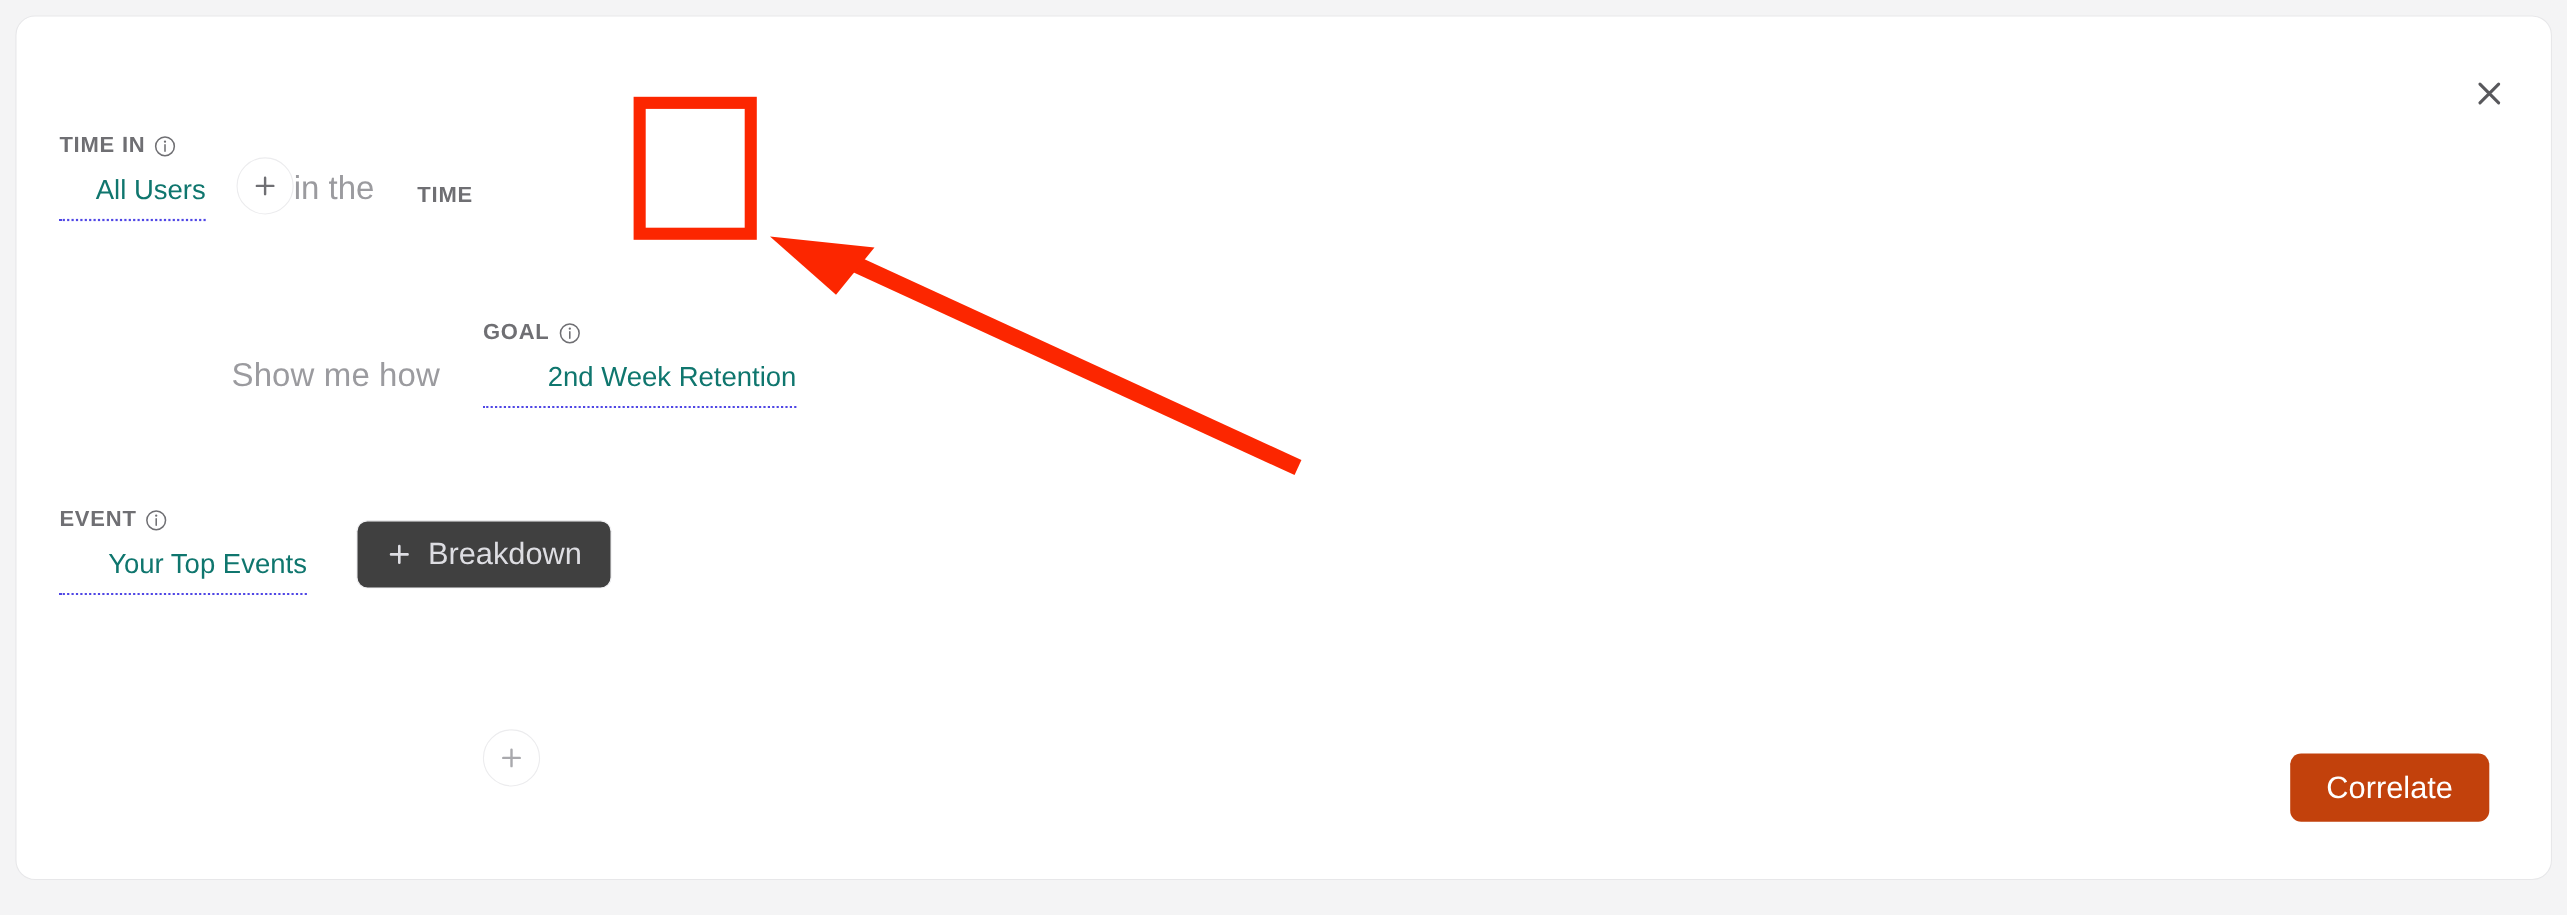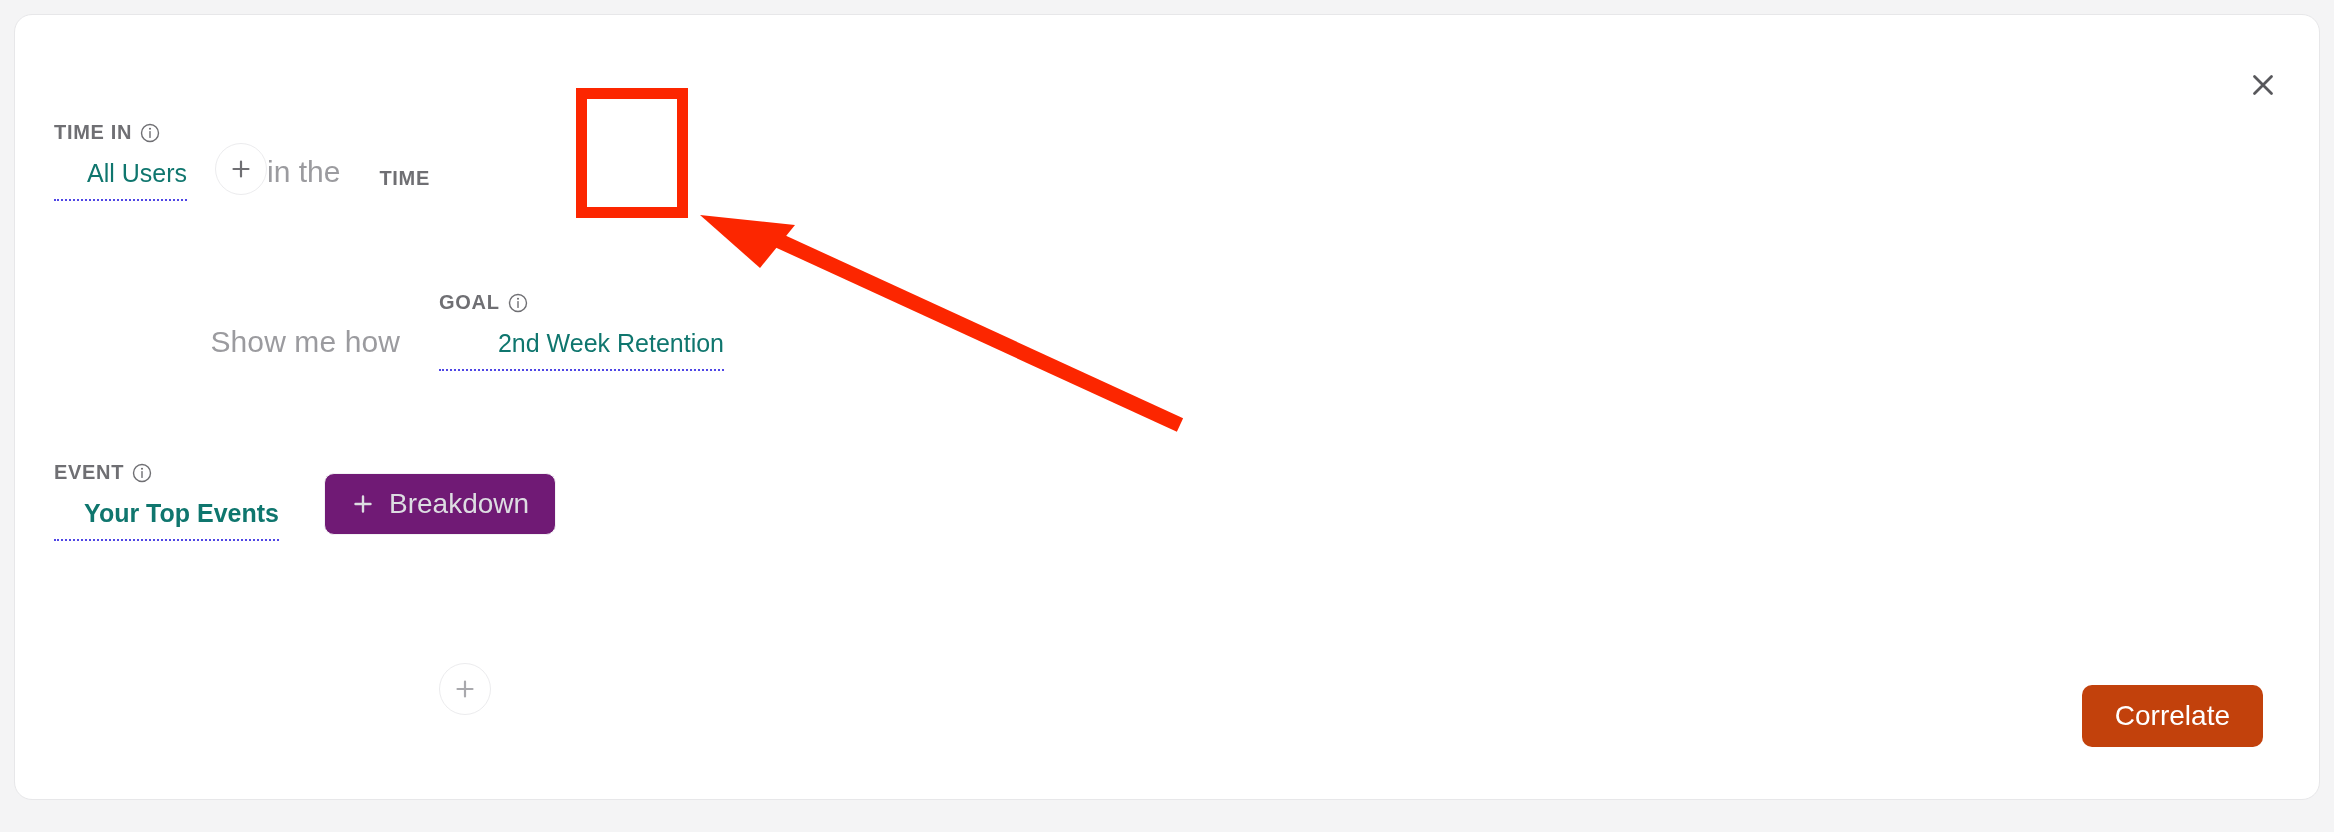--- a/index.html
+++ b/index.html
@@ -108,21 +108,21 @@
     border-bottom: 2px dotted #4f46e5;
     cursor: pointer;
     display: inline-block;
     text-align: right;
   }
 
   
   .uline-users   { width: 133px; }
   .uline-time    { width: 172px; }
   .uline-goal    { width: 285px; }
-  .uline-event   { width: 225px; font-weight: bold; }
+  .uline-event   { width: 225px; }
 
   
   .circle-plus {
     width: 52px;
     height: 52px;
     border-radius: 50%;
     border: 1px solid #ececee;
     background: #fff;
     display: flex;
     align-items: center;
@@ -149,21 +149,21 @@
   }
 
   
   .breakdown-btn {
     margin-left: 45px;
     margin-bottom: 6px;
     height: 62px;
     padding: 0 26px;
     border-radius: 10px;
     border: 1px solid #f2f2f4;
-    background: #701a75;
+    background: #404040;
     display: flex;
     align-items: center;
     gap: 14px;
     color: #dddde2;
     font-size: 28px;
     cursor: pointer;
     box-sizing: border-box;
     white-space: nowrap;
   }
   .breakdown-plus { display: inline-flex; }

